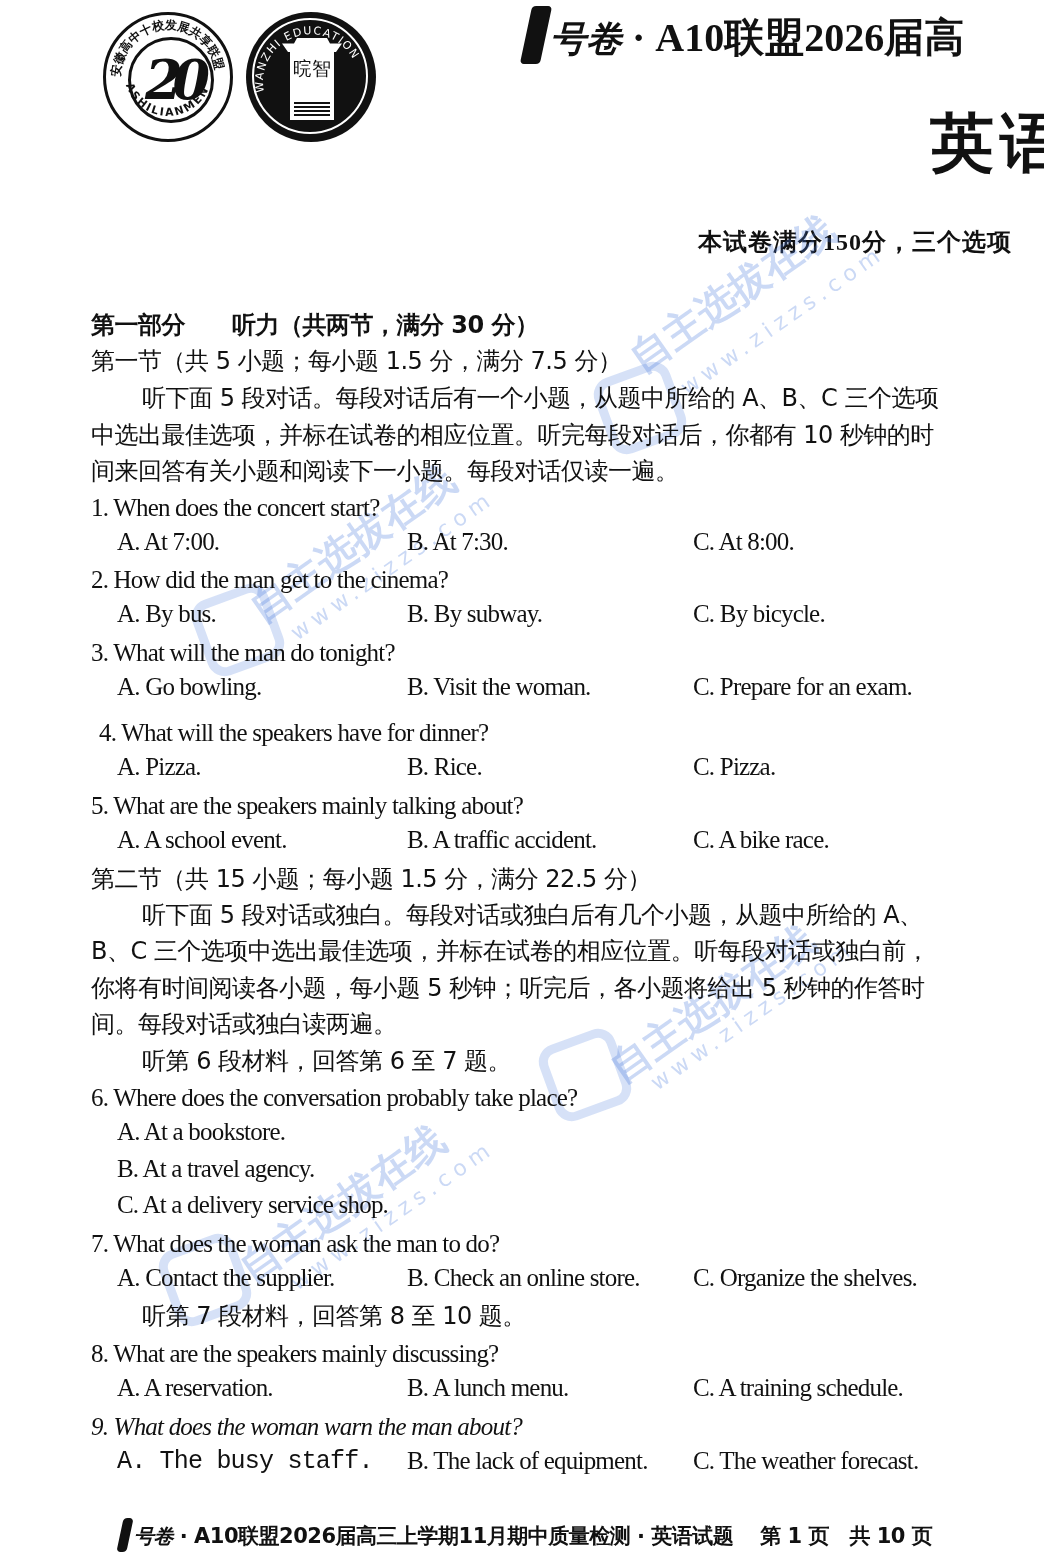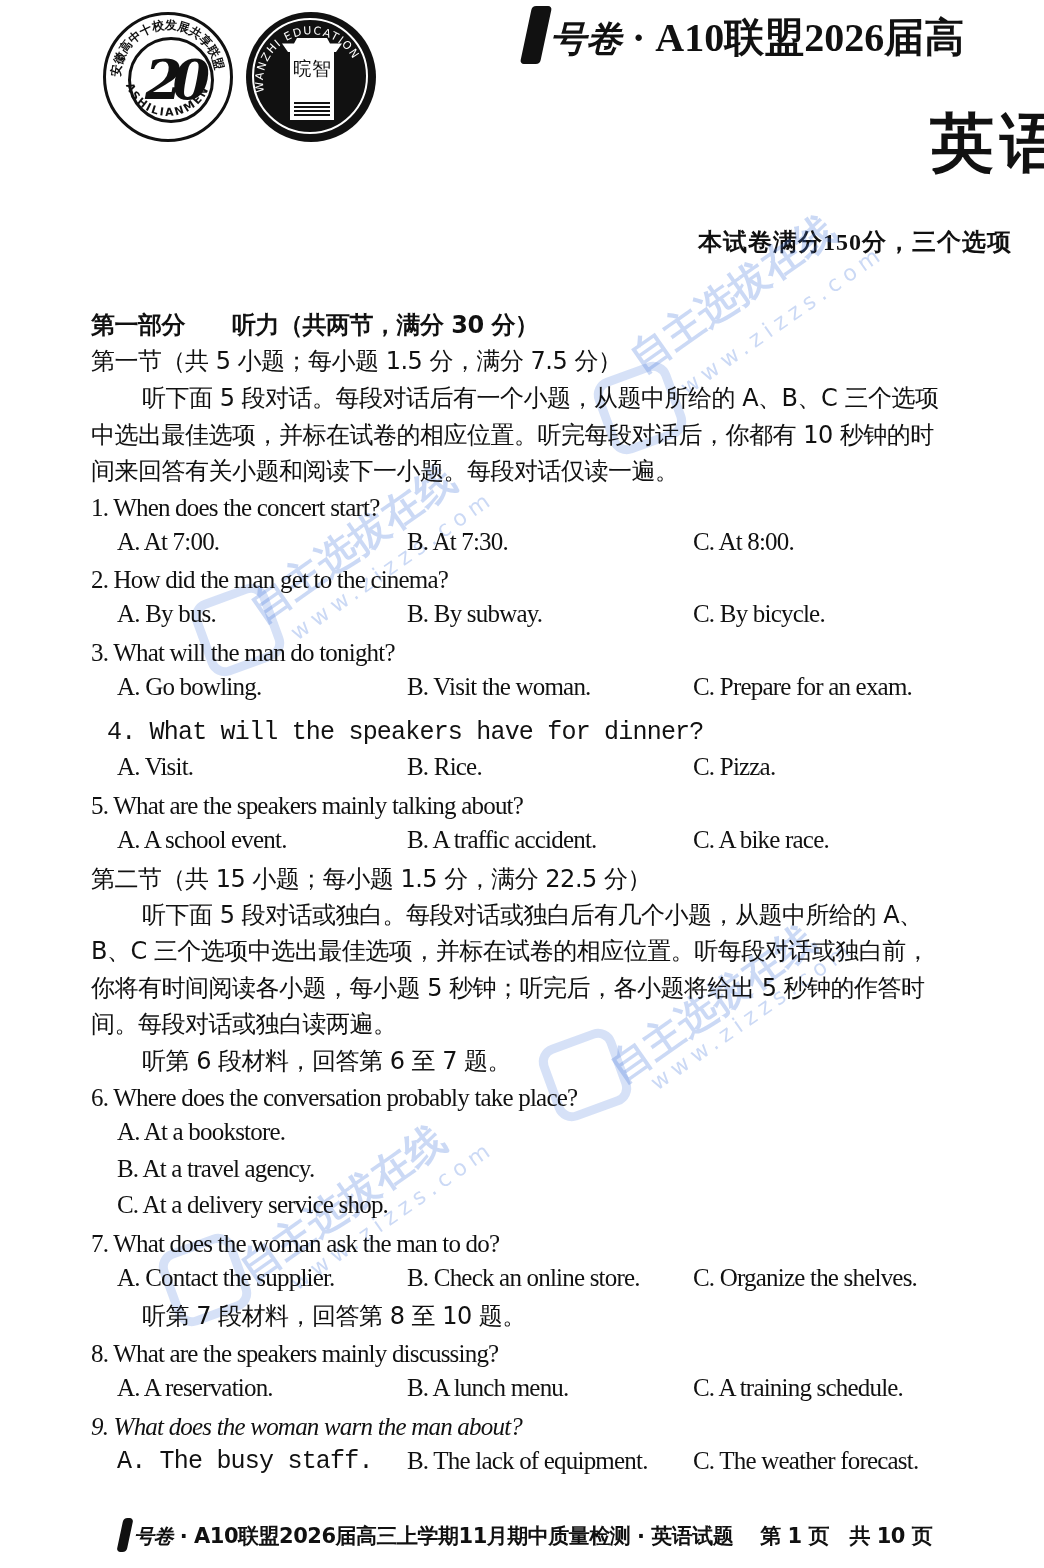--- a/index.html
+++ b/index.html
@@ -128,25 +128,25 @@
 <div class="opt" style="left:693px; top:600px;">C. By bicycle.</div>
 
 <div class="line q" style="left:91px; top:636px;">
   <span>3.</span>
   <span>What will the man do tonight?</span>
 </div>
 <div class="opt" style="left:117px; top:673px;">A. Go bowling.</div>
 <div class="opt" style="left:407px; top:673px;">B. Visit the woman.</div>
 <div class="opt" style="left:693px; top:673px;">C. Prepare for an exam.</div>
 
-<div class="line q" style="left:107px; top:716px;font-family:Liberation Mono, monospace;">
+<div class="line q" style="left:99px; top:716px;">
   <span>4.</span>
   <span>What will the speakers have for dinner?</span>
 </div>
-<div class="opt" style="left:117px; top:753px;">A. Visit.</div>
+<div class="opt" style="left:117px; top:753px;">A. Pizza.</div>
 <div class="opt" style="left:407px; top:753px;">B. Rice.</div>
 <div class="opt" style="left:693px; top:753px;">C. Pizza.</div>
 
 <div class="line q" style="left:91px; top:789px;">
   <span>5.</span>
   <span>What are the speakers mainly talking about?</span>
 </div>
 <div class="opt" style="left:117px; top:826px;">A. A school event.</div>
 <div class="opt" style="left:407px; top:826px;">B. A traffic accident.</div>
 <div class="opt" style="left:693px; top:826px;">C. A bike race.</div>

